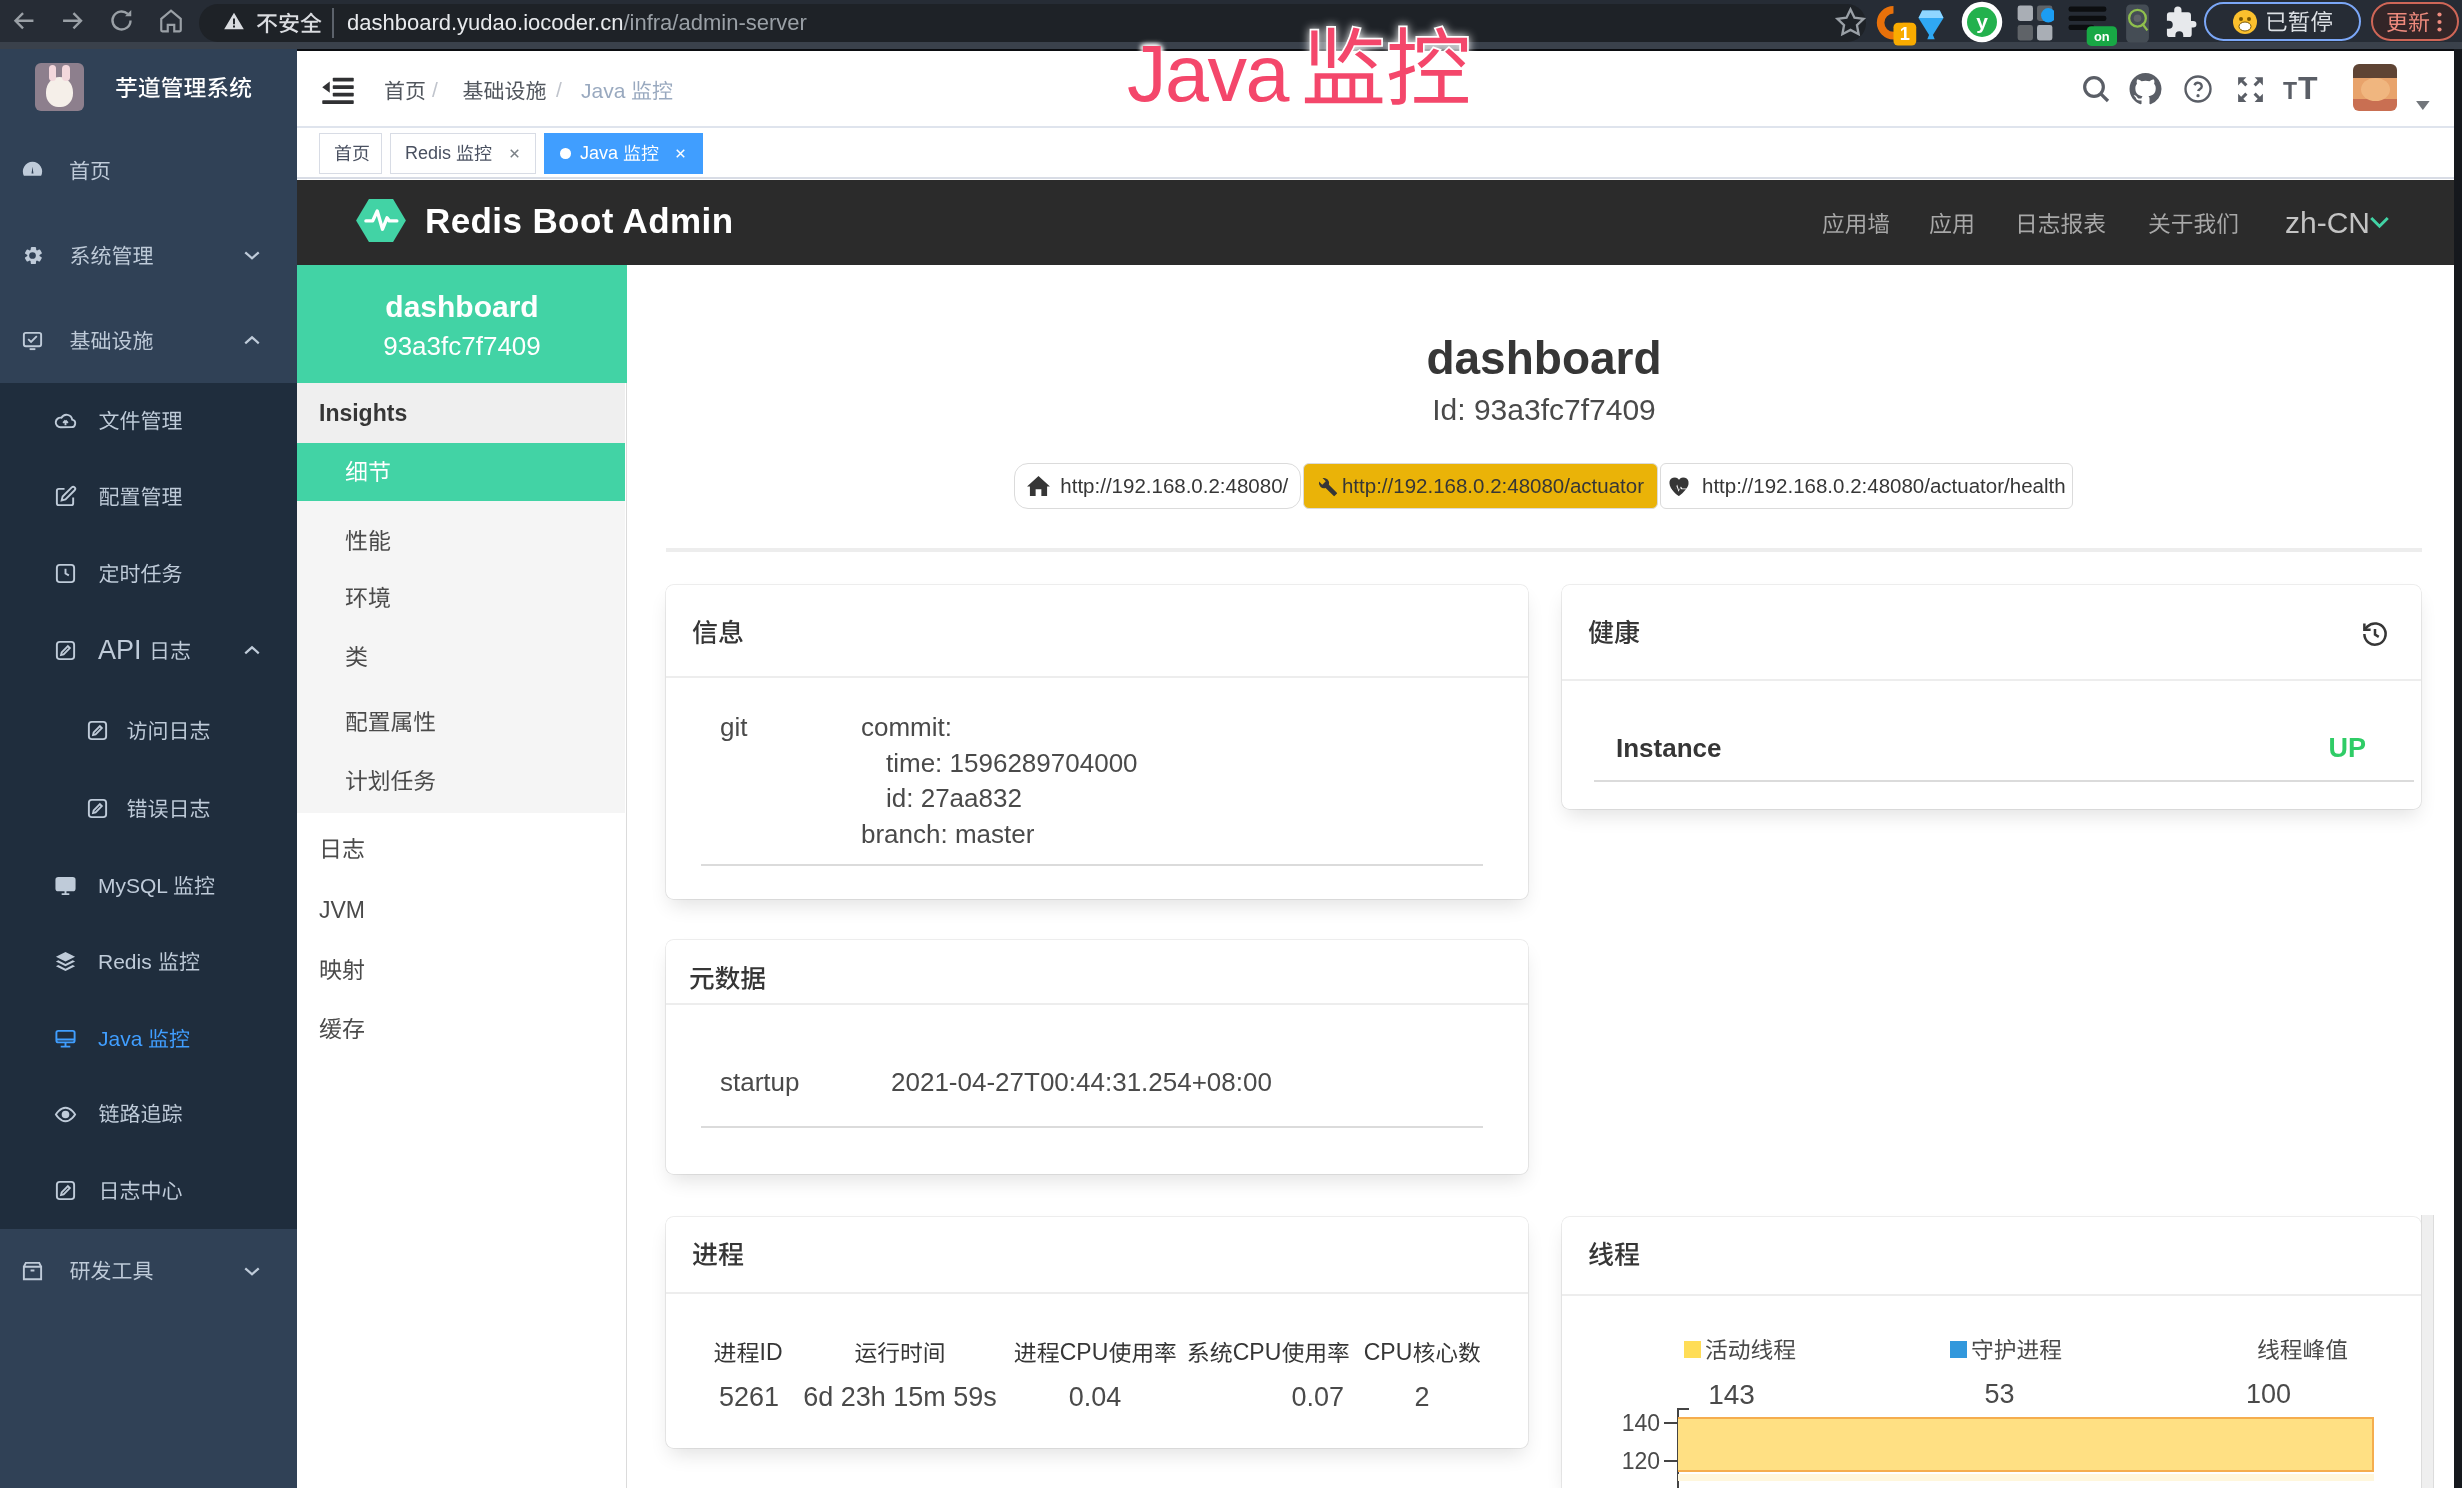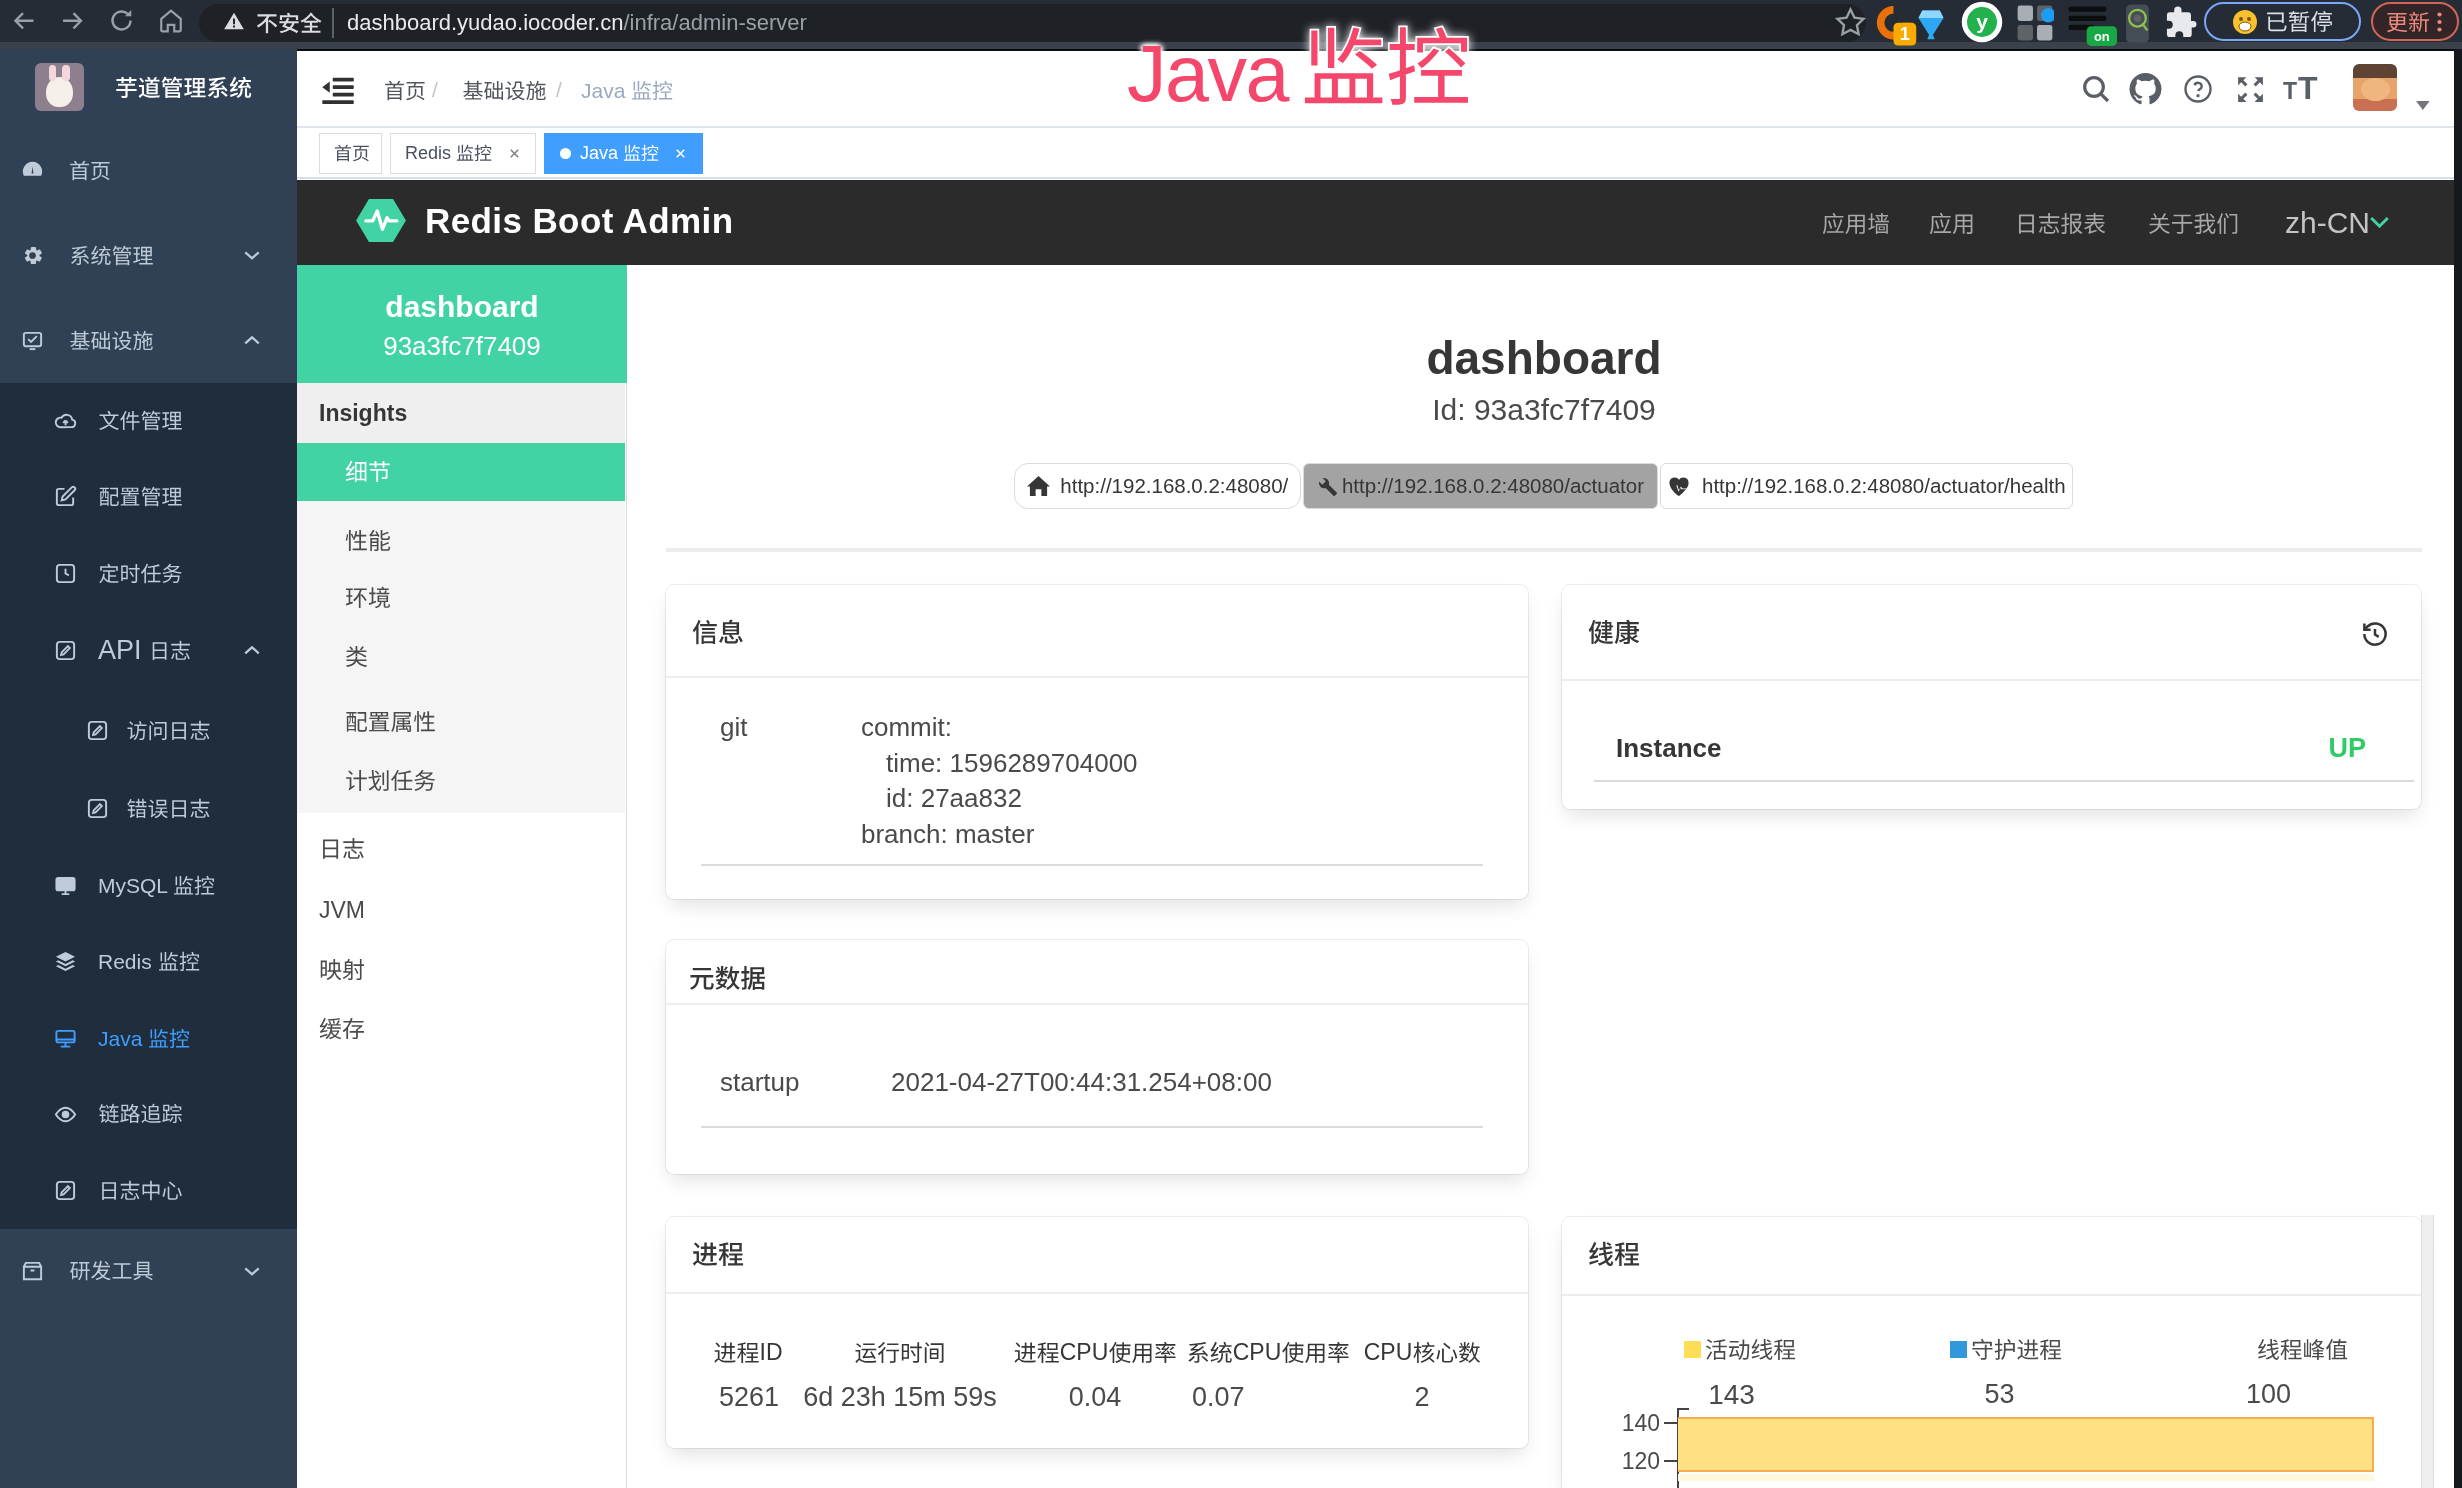--- a/index.html
+++ b/index.html
@@ -556,21 +556,21 @@
       <use href="#g400_5b58" x="1000"></use>
     </svg>
     <div class="ab" style="left:626px;top:331px;width:1836px;text-align:center;font-size:46px;font-weight:600;color:#363636">dashboard</div>
     <div class="ab" style="left:626px;top:393px;width:1836px;text-align:center;font-size:30px;color:#4a4a4a">Id: 93a3fc7f7409</div>
     <div class="ab" style="left:1014px;top:463px;width:287px;height:46px;border:1.5px solid #dbdbdb;border-radius:14px;background:#fff;color:#363636;font-size:20.5px;display:flex;align-items:center;justify-content:center;gap:10.6px">
       <svg width="23" height="21" viewBox="0 0 24 22" fill="#363636">
         <path d="M12 0 0 11h3v10h6v-7h6v7h6V11h3z"></path>
       </svg>
       <span>http://192.168.0.2:48080/</span>
     </div>
-    <div class="ab" style="left:1303px;top:463px;width:355px;height:46px;border:1.5px solid #dbdbdb;border-radius:6px;background:#a3a3a3;color:#363636;font-size:20.5px;display:flex;align-items:center;justify-content:center;gap:4px">
+    <div class="ab" style="left:1303px;top:463px;width:355px;height:46px;border:1.5px solid #dbdbdb;border-radius:6px;background:#eab308;color:#363636;font-size:20.5px;display:flex;align-items:center;justify-content:center;gap:4px">
       <svg width="21" height="21" viewBox="0 0 24 24" fill="#363636">
         <path d="M22.7 19 13.6 9.9a6 6 0 0 0-7.3-7.5L10 6 6 10 2.3 6.3a6 6 0 0 0 7.5 7.3l9.1 9.1a1 1 0 0 0 1.4 0l2.3-2.3a1 1 0 0 0 .1-1.4z"></path>
       </svg>
       <span>http://192.168.0.2:48080/actuator</span>
     </div>
     <div class="ab" style="left:1660px;top:463px;width:413px;height:46px;border:1.5px solid #dbdbdb;border-radius:6px;background:#fff;color:#363636;font-size:20.5px;display:flex;align-items:center;justify-content:center;gap:10.6px">
       <svg width="24" height="21" viewBox="0 0 24 22" fill="#363636">
         <path d="M12 21S2 14 2 7.5A5.5 5.5 0 0 1 12 4a5.5 5.5 0 0 1 10 3.5c0 2-.9 3.8-2.2 5.5h-4.3l-1.5-2-2 4-2-6-1.5 4z"></path>
         <path d="M4.2 13h4.3l1-2.5 2 6 2-4 1 1.5h4.8C17 17 14 19.5 12 21c-2.5-1.8-6-4.5-7.8-8z"></path>
       </svg>
@@ -662,21 +662,21 @@
       <span style="white-space:pre">CPU</span>
       <svg style="" width="68" height="23" viewBox="0 -880 3000 1000" fill="#363636">
         <use href="#g400_6838" x="0"></use>
         <use href="#g400_5fc3" x="1000"></use>
         <use href="#g400_6570" x="2000"></use>
       </svg>
     </div>
     <div class="ab" style="position:absolute;top:1382px;font-size:27px;color:#4a4a4a;text-align:center;width:152px;left:673px">5261</div>
     <div class="ab" style="position:absolute;top:1382px;font-size:27px;color:#4a4a4a;text-align:center;width:228px;left:786px">6d 23h 15m 59s</div>
     <div class="ab" style="position:absolute;top:1382px;font-size:27px;color:#4a4a4a;text-align:center;width:152px;left:1019px">0.04</div>
-    <div class="ab" style="position:absolute;top:1382px;font-size:27px;color:#4a4a4a;text-align:left;width:152px;left:1192px">0.07</div>
+    <div class="ab" style="position:absolute;top:1382px;font-size:27px;color:#4a4a4a;text-align:right;width:152px;left:1192px">0.07</div>
     <div class="ab" style="position:absolute;top:1382px;font-size:27px;color:#4a4a4a;text-align:center;width:152px;left:1346px">2</div>
     <div class="card" style="left:1562px;top:1217px;width:859px;height:271px;border-radius:7.6px 7.6px 0 0"></div>
     <svg style="position:absolute;left:1588px;top:1241px" width="52" height="26" viewBox="0 -880 2000 1000" fill="#363636">
       <use href="#g500_7ebf" x="0"></use>
       <use href="#g500_7a0b" x="1000"></use>
     </svg>
     <div class="hl" style="left:1562px;top:1294px;width:859px"></div>
     <div class="ab" style="left:1684px;top:1341px;width:16.7px;height:16.7px;background:#ffdd57"></div>
     <svg style="position:absolute;left:1705px;top:1338px" width="91" height="23" viewBox="0 -880 4000 1000" fill="#4a4a4a">
       <use href="#g400_6d3b" x="0"></use>

